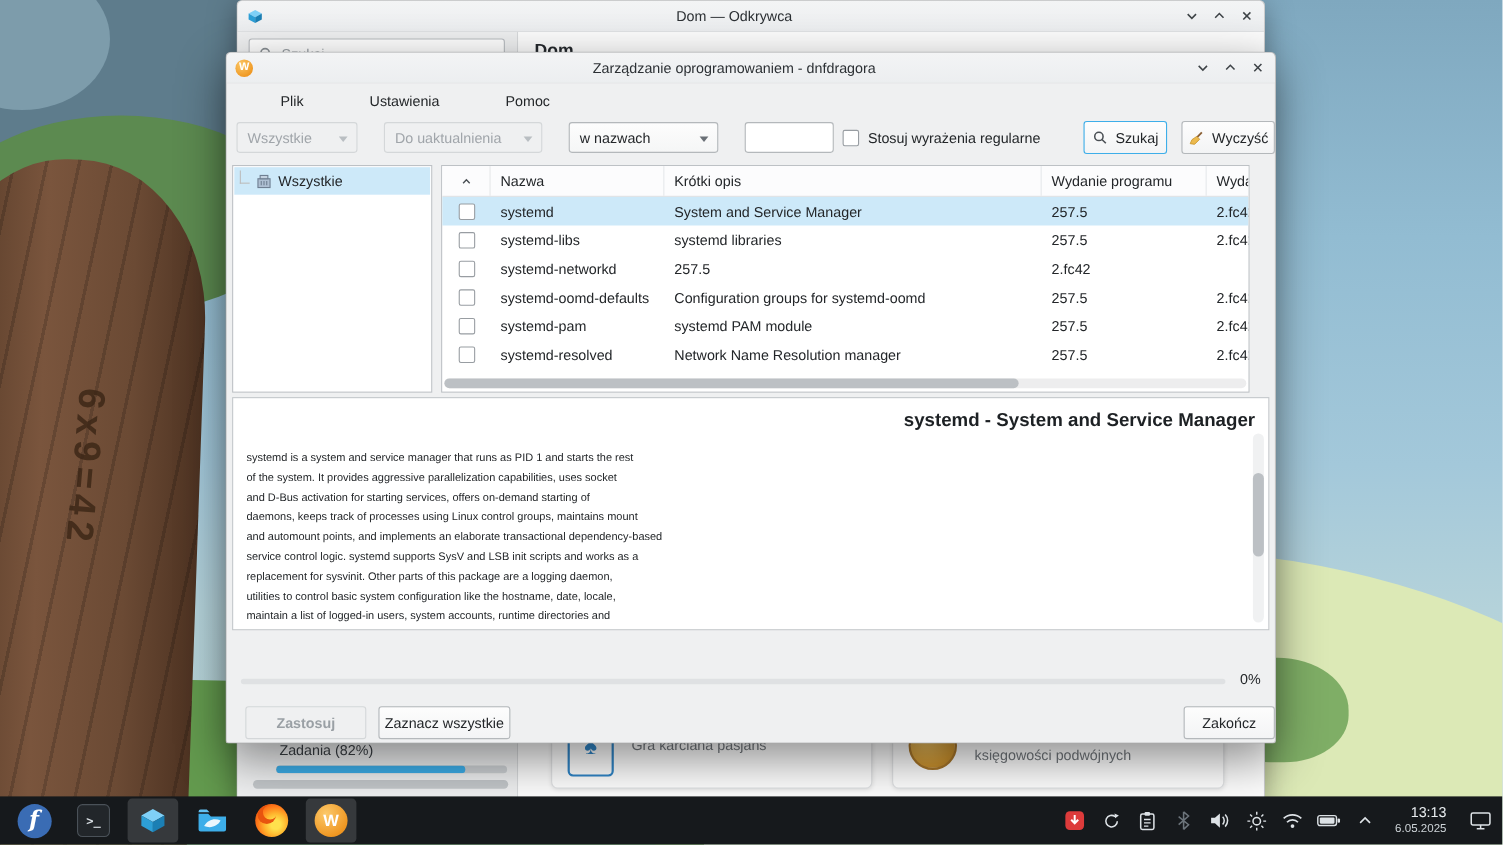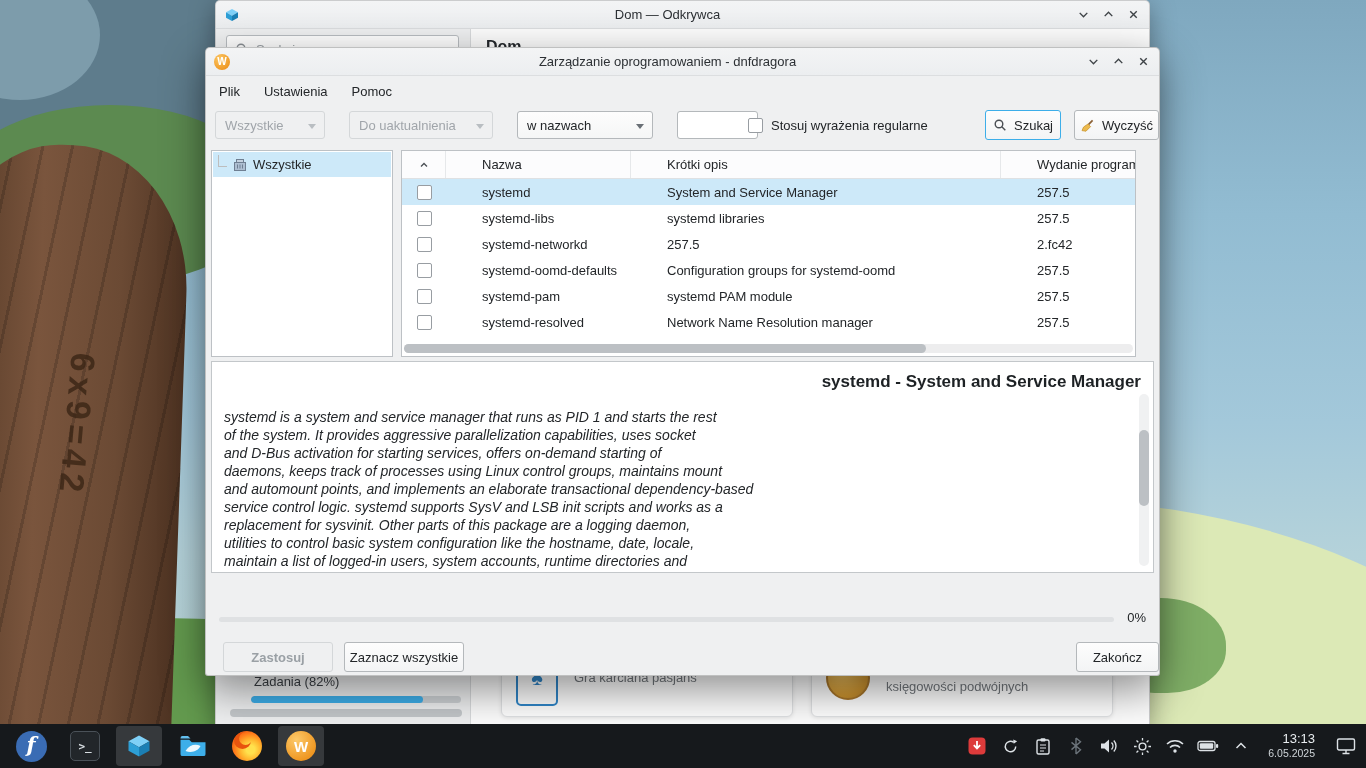--- a/index.html
+++ b/index.html
@@ -61,67 +61,67 @@
   .disc-card-text { font-size:13px; color:#72777c; line-height:18px; max-width:215px; }
 
   
   .dnf-win { left:205px; top:47px; width:955px; height:629px; z-index:2; background:#eff0f1;
     border-radius:5px 5px 3px 3px; box-shadow:0 14px 44px rgba(0,0,0,.45); border:1px solid rgba(0,0,0,.2); }
   .mini-dnf { width:16px; height:16px; border-radius:50%; z-index:2;
     background:radial-gradient(circle at 35% 30%, #fbc765, #ef9722 75%); color:#fff; font-weight:bold; font-size:10px;
     display:flex; align-items:center; justify-content:center; }
   .menubar { position:absolute; top:28px; left:0; right:0; height:30px; display:flex; align-items:center;
     padding-left:11px; gap:20px; }
-  .menu-item { font-size:13px; color:#232629; padding:3px 2px; }
+  .menu-item { font-size:13px; color:#232629; padding:3px 2px;margin-left:36px; }
 
   .combo { position:absolute; top:63px; height:28px; border-radius:3px; font-size:13px; display:flex;
     align-items:center; padding:0 24px 0 9px; background:linear-gradient(#fdfdfd,#f5f6f6); border:1px solid #b4b8bb;
     color:#232629; white-space:nowrap; overflow:hidden; }
   .combo .arrow { position:absolute; right:8px; top:12px; width:0; height:0;
     border-left:4px solid transparent; border-right:4px solid transparent; border-top:5px solid #6a7076; }
   .combo.disabled { background:#eff0f1; border-color:#d4d7d9; color:#a0a5aa; }
   .combo.disabled .arrow { border-top-color:#b9bec2; }
 
   .search-field { position:absolute; left:471px; top:63px; width:81px; height:28px; background:#fff;
     border:1px solid #b4b8bb; border-radius:3px; font-size:13px; padding:0 6px; outline:none; }
 
-  .regex-row { position:absolute; left:542px; top:63px; height:28px; display:flex; align-items:center; gap:8px; }
+  .regex-row { position:absolute; left:560px; top:63px; height:28px; display:flex; align-items:center; gap:8px; }
   .cb { display:inline-block; width:15px; height:15px; background:#fff; border:1px solid #989da2; border-radius:2px; }
   .regex-label { font-size:13px; color:#232629; }
 
   .btn { font-size:13px; border-radius:3px; border:1px solid #b4b8bb; background:linear-gradient(#fdfdfd,#f3f4f5);
     color:#232629; display:flex; align-items:center; justify-content:center; gap:7px; cursor:default; }
   .btn.disabled { color:#9aa0a5; background:#eff0f1; border-color:#d4d7d9; }
   .btn.primary { border-color:#3daee9; }
   .fb-btn { position:absolute; top:62px; height:30px; }
 
   .tree-panel { position:absolute; left:5px; top:102px; width:182px; height:207px; background:#fff;
     border:1px solid #bdc1c5; }
   .tree-item { height:25px; margin:1px; display:flex; align-items:center; gap:6px; padding-left:5px; font-size:13px; color:#232629; }
   .tree-item.selected { background:#cde9f9; }
   .tree-branch { width:9px; height:12px; border-left:1px solid #bdbdbd; border-bottom:1px solid #bdbdbd; margin-bottom:8px; }
 
   .table-panel { position:absolute; left:195px; top:102px; width:735px; height:207px; background:#fff;
     border:1px solid #bdc1c5; overflow:hidden; }
-  .thead, .trow { display:grid; grid-template-columns:44px 158px 343px 150px 1fr;gap:27px; }
+  .thead, .trow { display:grid; grid-template-columns:44px 158px 343px 150px 1fr; }
   .thead { height:28px; background:#fcfcfd; border-bottom:1px solid #dfe1e3; }
   .th { display:flex; align-items:center; padding-left:9px; border-right:1px solid #e6e8ea; font-size:13px;
     color:#232629; white-space:nowrap; overflow:hidden; }
   .th-check { justify-content:center; padding-left:0; }
   .trow { height:26px; }
   .trow.selected { background:#cde9f9; }
   .td { display:flex; align-items:center; padding-left:9px; font-size:13px; color:#232629; white-space:nowrap; overflow:hidden; }
   .td-check { justify-content:center; padding-left:0; }
   .hscroll { position:absolute; left:2px; right:2px; bottom:3px; height:9px; background:#ededee; border-radius:5px; }
   .hthumb { width:522px; height:9px; background:#bcc0c4; border-radius:5px; }
 
   .details { position:absolute; left:5px; top:313px; width:943px; height:212px; background:#fff;
     border:1px solid #c3c7ca; padding:9px 12px; overflow:hidden; }
   .details h2 { font-size:17px; color:#1d2124; margin:1px 0 16px 1px; font-weight:bold;text-align:right; }
-  .dline { font-size:14px; line-height:18px; color:#232629; white-space:nowrap;font-style:italic; }
+  .dline { font-size:10px; line-height:18px; color:#232629; white-space:nowrap; }
   .vscroll { position:absolute; right:4px; top:32px; bottom:6px; width:10px; background:#f0f1f2; border-radius:5px; }
   .vthumb { position:absolute; top:36px; width:10px; height:76px; background:#bcc0c4; border-radius:5px; }
 
   .prog-track { position:absolute; left:13px; top:569px; width:895px; height:5px; background:#dfe1e3; border-radius:3px; }
   .prog-label { position:absolute; right:13px; top:562px; font-size:13px; color:#232629; }
 
   .apply-btn { left:17px; width:110px; top:594px; position:absolute; height:30px;font-weight:bold; }
   .selall-btn { left:138px; width:120px; top:594px; position:absolute; height:30px; }
   .quit-btn { left:870px; width:83px; top:594px; position:absolute; height:30px; }
 

